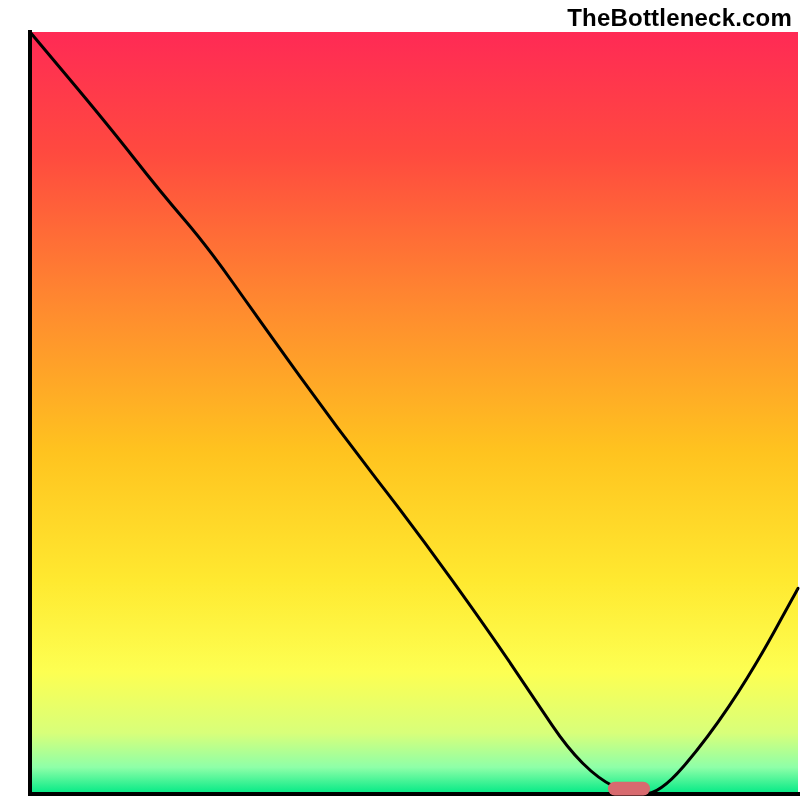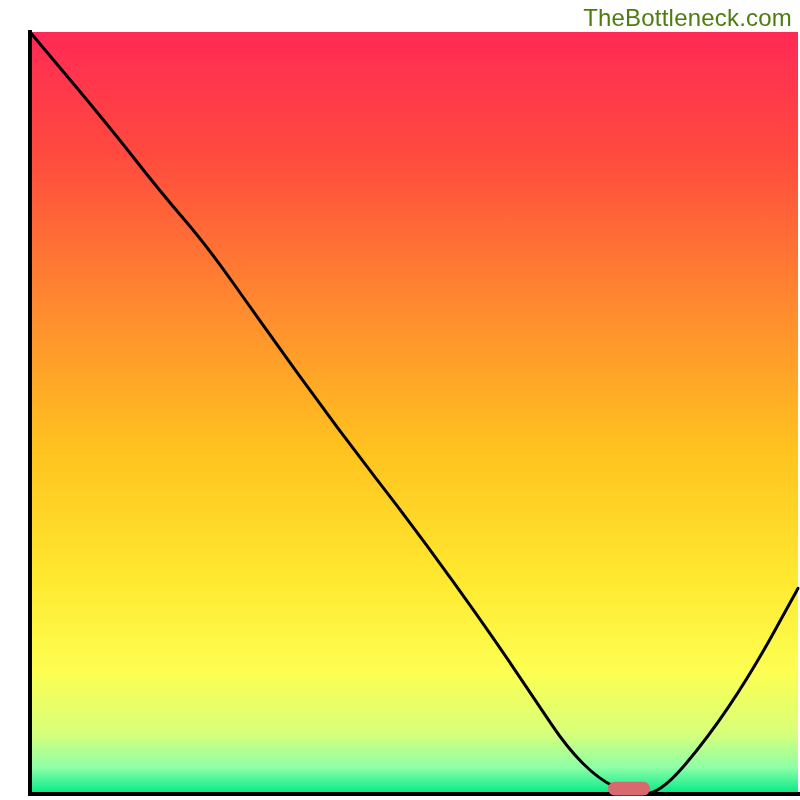--- a/index.html
+++ b/index.html
@@ -14,22 +14,22 @@
   .chart-container {
     position: relative;
     width: 800px;
     height: 800px;
   }
   .watermark {
     position: absolute;
     top: 4px;
     right: 8px;
     font-size: 24px;
-    font-weight: 400;
-    color: #4d7c0f;
+    font-weight: 700;
+    color: #000000;
     letter-spacing: 0.2px;
   }
   svg.chart {
     position: absolute;
     top: 0;
     left: 0;
     width: 800px;
     height: 800px;
   }
 </style>

